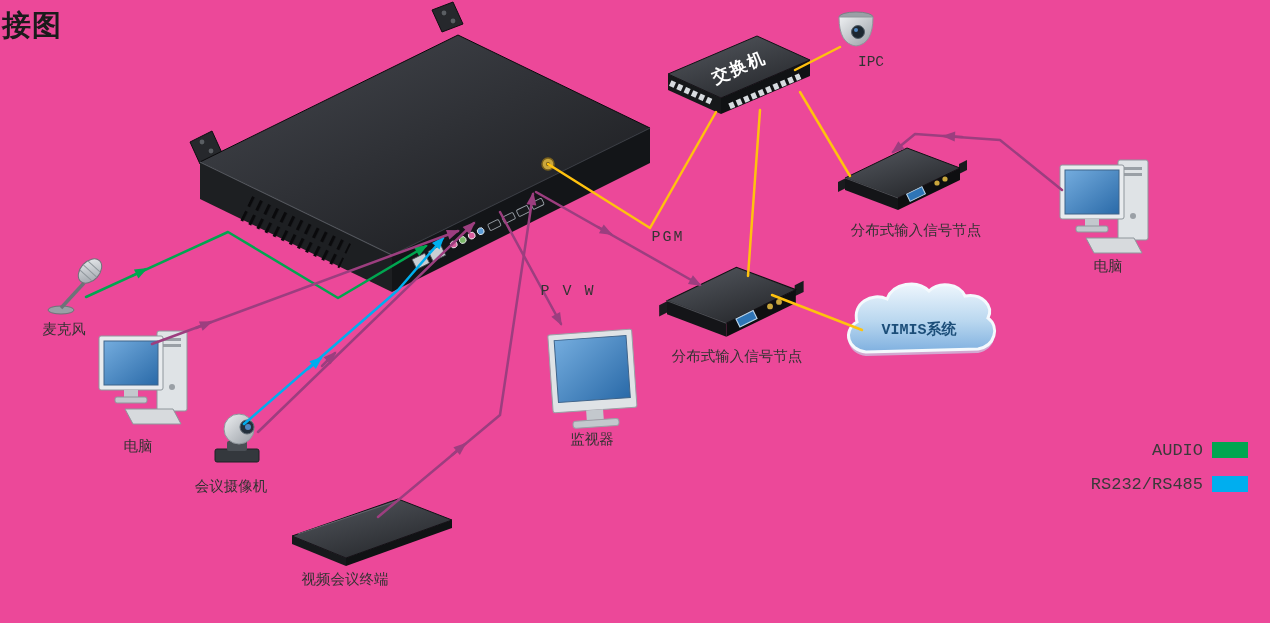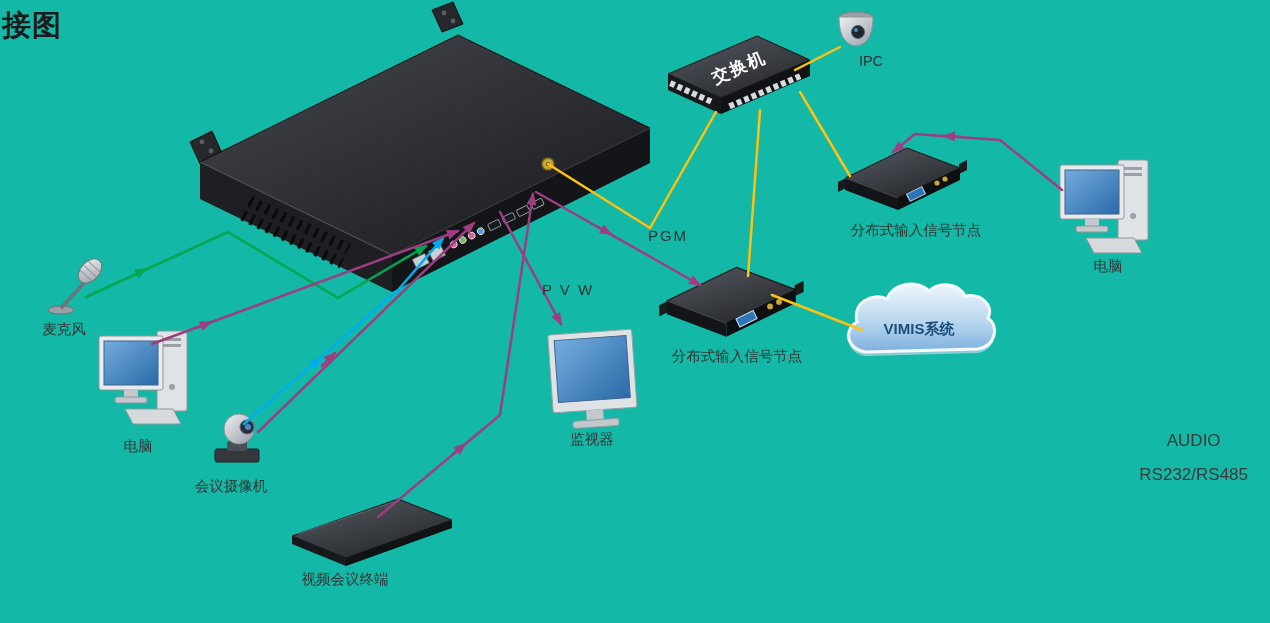--- a/index.html
+++ b/index.html
@@ -1,37 +1,37 @@
 <!DOCTYPE html>
 <html style="--c-audio: #00a650; --c-hdmi: #9c3e7f; --c-rs232: #00aeef; --c-lan: #ffc20e;"><head>
 <meta charset="utf-8">
 <style>
   * { margin:0; padding:0; box-sizing:border-box; }
   html,body { width:1270px; height:623px; }
   body { background:#ffffff; font-family:"Liberation Sans","DejaVu Sans",sans-serif; overflow:hidden; }
-  .stage { position:relative; width:1270px; height:623px; background:#14b8a6; }
+  .stage { position:relative; width:1270px; height:623px; background:#ec4899;font-family:Liberation Mono, monospace; }
   .title { position:absolute; left:2px; top:6px; font-size:29px; font-weight:bold; color:#1b1b1b; letter-spacing:1px; }
   svg.diagram { position:absolute; left:0; top:0; }
 
   .ln { fill:none; stroke-width:2.5px; stroke-linejoin:round; stroke-linecap:round; }
   .ln-audio { stroke:var(--c-audio,#00a650); }
   .ln-hdmi  { stroke:var(--c-hdmi,#9c3e7f); }
   .ln-rs232 { stroke:var(--c-rs232,#00aeef); }
   .ln-lan   { stroke:var(--c-lan,#ffc20e); }
   .arr-audio { fill:var(--c-audio,#00a650); }
   .arr-hdmi  { fill:var(--c-hdmi,#9c3e7f); }
   .arr-rs232 { fill:var(--c-rs232,#00aeef); }
 
   text.lbl { font-size:14.5px; fill:#333; text-anchor:middle; }
   text.tag { font-size:15px; fill:#333; text-anchor:middle; letter-spacing:2px; }
   text.switch-text { fill:#ffffff; font-size:17px; font-weight:bold; text-anchor:middle; letter-spacing:2px; }
   text.cloud-text { font-size:15px; font-weight:bold; fill:#1c4e79; text-anchor:middle; }
 
   .legend { position:absolute; right:22px; top:440px; display:flex; flex-direction:column; gap:14px; }
-  .legend-row { display:flex; align-items:center; justify-content:flex-end; gap:9px; height:20px;flex-direction:column; }
+  .legend-row { display:flex; align-items:center; justify-content:flex-end; gap:9px; height:20px; }
   .legend-label { font-size:17px; color:#3a3a3a; }
   .legend-swatch { width:36px; height:16px; display:inline-block; }
 </style>
 </head>
 <body>
 
 <div class="stage">
 
   <div class="title">接图</div>
 

